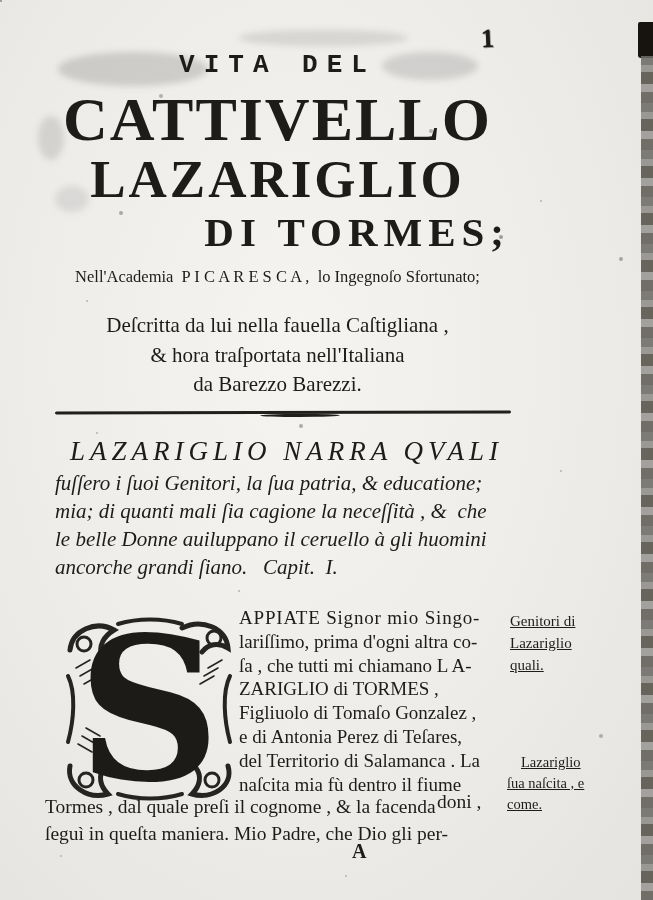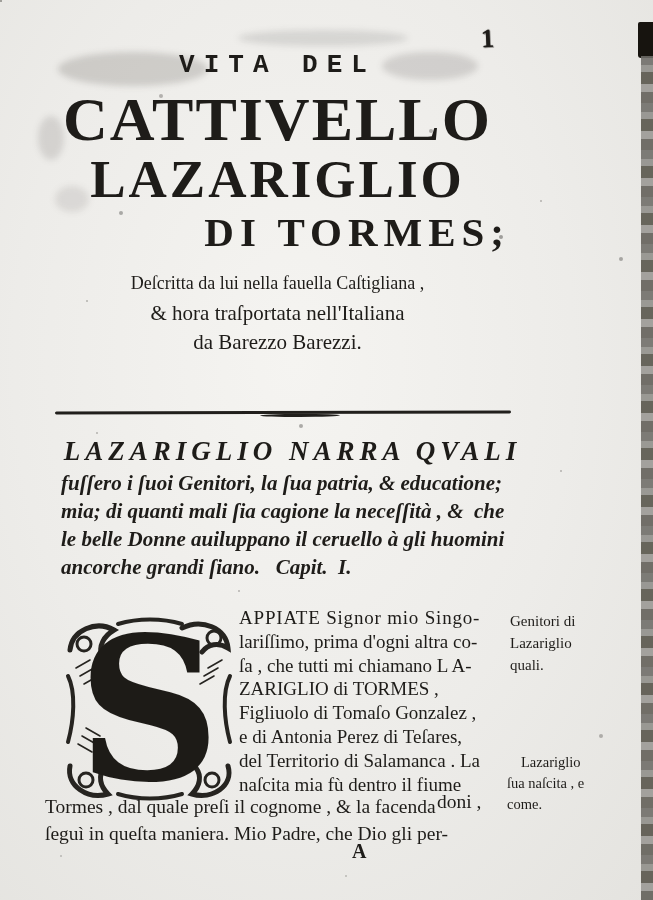--- a/index.html
+++ b/index.html
@@ -37,50 +37,50 @@
   .pagenum{position:absolute;left:481px;top:24px;font-weight:bold;font-size:26px;
       transform:rotate(-3deg);text-shadow:0 0 1px rgba(30,27,22,.8), 1px 1px 0 rgba(30,27,22,.35);}
 
   
   .titleblock{position:absolute;left:45px;top:50px;width:465px;text-align:center;}
   .t1{font-size:26px;font-weight:bold;letter-spacing:9px;line-height:30px;font-family:Liberation Mono, monospace;}
   .t2{font-size:62px;font-weight:bold;letter-spacing:2px;line-height:64px;margin-top:7px;}
   .t3{font-size:53px;font-weight:bold;letter-spacing:3px;line-height:56px;}
   .t4{font-size:41px;font-weight:bold;letter-spacing:6px;line-height:50px;text-align:right;}
   .academy{font-size:16.5px;line-height:22px;margin-top:9px;white-space:pre-wrap;}
-  .d1{font-size:18px;line-height:30px;margin-top:11px;}
+  .d1{font-size:21px;line-height:30px;margin-top:22px;}
   .d2{font-size:21px;line-height:30px;}
   .d3{font-size:21px;line-height:28px;}
 
   .rule{position:absolute;left:55px;top:411px;width:456px;height:3px;background:#211f1c;
       border-radius:2px;transform:rotate(-.15deg);}
   .rule::after{content:"";position:absolute;left:205px;top:1px;width:80px;height:3px;
       background:#211f1c;border-radius:50%;transform:translateY(2px);}
 
   
-  .argument{position:absolute;left:60px;top:433px;width:465px;font-style:italic;font-weight:bold;}
+  .argument{position:absolute;left:54px;top:433px;width:465px;font-style:italic;}
   .arg-heading{font-size:27px;letter-spacing:5px;text-align:center;line-height:36px;}
   .arg-line{font-size:21px;line-height:28px;margin-left:1px;white-space:pre-wrap;}
 
   
   .dropcap{position:absolute;left:62px;top:616px;}
   .dropcap path, .dropcap circle{stroke:#262420;fill:none;stroke-linecap:round;}
   .dropcap text{fill:#1d1b17;font-family:"DejaVu Serif", serif;font-weight:bold;}
 
   
   .bodycol{position:absolute;left:239px;top:606px;width:272px;}
   .bodycol .text-line{font-size:19px;line-height:23.8px;white-space:nowrap;}
   .bodycol .text-line:first-child{letter-spacing:.8px;}
   .fulllines{position:absolute;left:45px;top:794px;width:480px;}
   .fulllines .text-line{font-size:19.5px;line-height:26.5px;white-space:nowrap;}
   .sig{position:absolute;left:352px;top:840px;font-size:20px;font-weight:bold;letter-spacing:1px;}
   .catch{position:absolute;left:437px;top:791px;font-size:19.5px;}
 
   
-  .marginnote{position:absolute;width:112px;font-size:15px;line-height:22px;}
+  .marginnote{position:absolute;width:112px;font-size:15px;line-height:22px;text-decoration:underline;}
   .note1{left:510px;top:610px;}
   .note2{left:507px;top:752px;line-height:21px;font-size:14.5px;}
   .note2 .mn-line:first-child{margin-left:14px;}
 </style>
 </head>
 <body>
 
 <div class="page">
 
   <div class="smudge sm1"></div>
@@ -92,20 +92,21 @@
   <div class="edge-block"></div>
   <div class="edge-strip"></div>
 
   <div class="pagenum">1</div>
 
   <header class="titleblock">
     <div class="t1">VITA DEL</div>
     <div class="t2">CATTIVELLO</div>
     <div class="t3">LAZARIGLIO</div>
     <div class="t4">DI TORMES;</div>
+    <div class="academy">Nell'Academia  P I C A R E S C A ,  lo Ingegnoſo Sfortunato;</div>
     <div class="d1">Deſcritta da lui nella fauella Caſtigliana ,</div>
     <div class="d2">&amp; hora traſportata nell'Italiana</div>
     <div class="d3">da Barezzo Barezzi.</div>
   </header>
 
   <div class="rule"></div>
 
   <section class="argument">
     <div class="arg-heading">LAZARIGLIO NARRA QVALI</div>
     <div class="arg-line">fuſſero i ſuoi Genitori, la ſua patria, &amp; educatione;</div>

